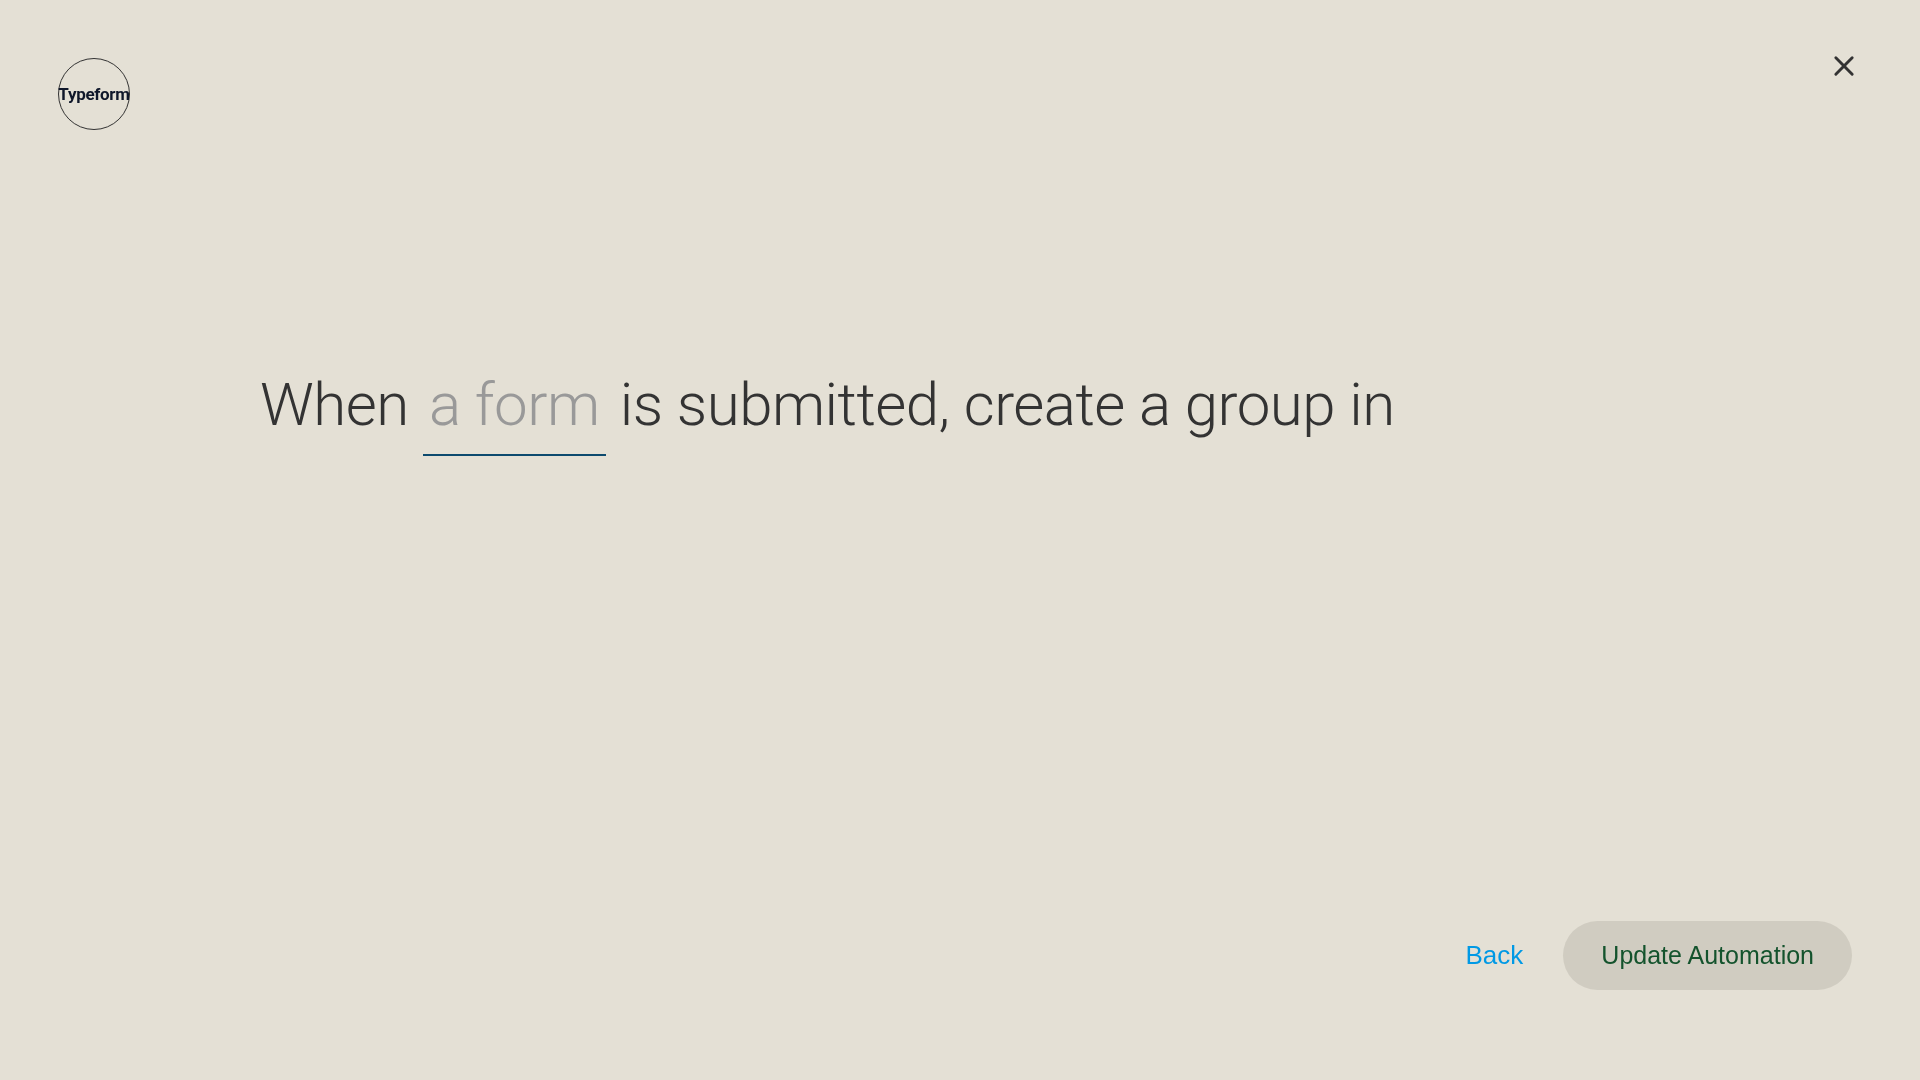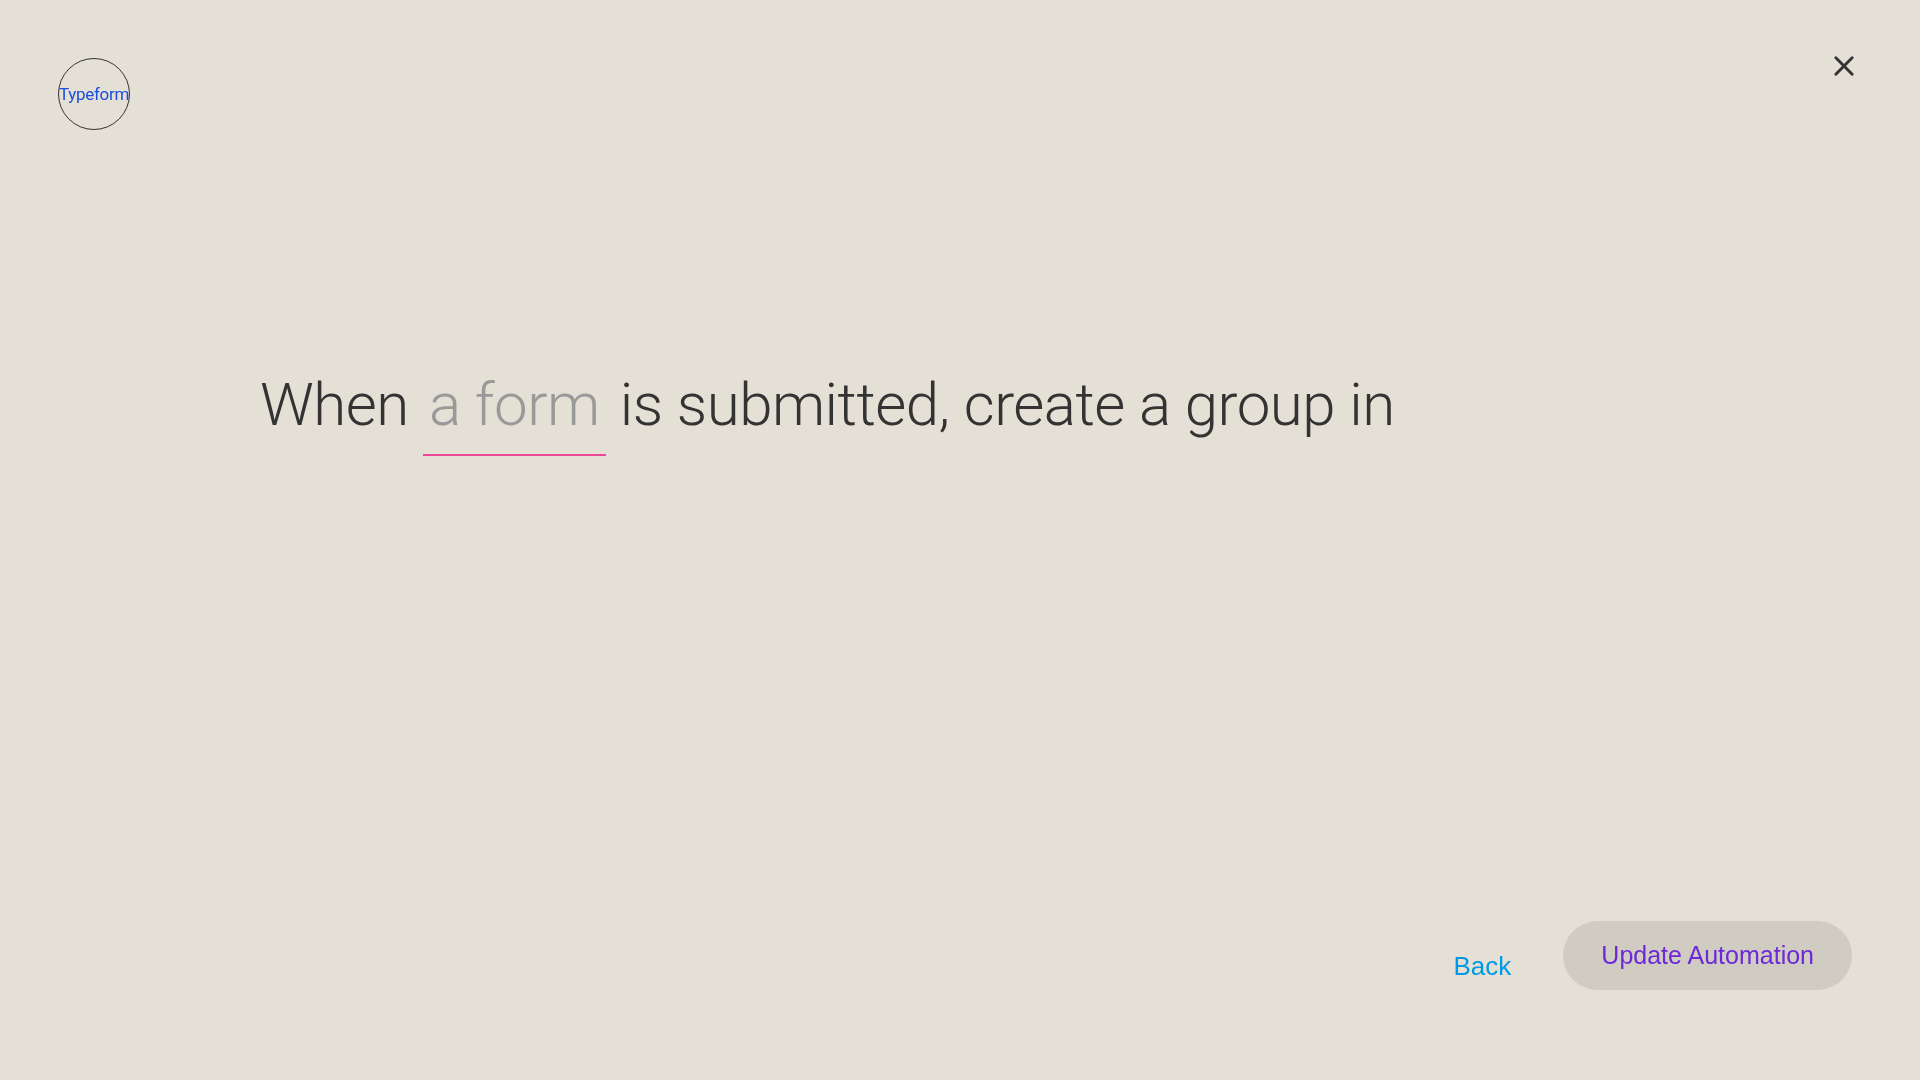--- a/index.html
+++ b/index.html
@@ -32,22 +32,22 @@
       border: 1.5px solid #333;
       border-radius: 50%;
       display: flex;
       align-items: center;
       justify-content: center;
       position: relative;
     }
     
     .logo-text {
       font-size: 17px;
-      color: #1d4ed8;
-      font-weight: 400;
+      color: #0f172a;
+      font-weight: 700;
       letter-spacing: -0.3px;
     }
     
     .close-button {
       position: absolute;
       top: 48px;
       right: 58px;
       width: 36px;
       height: 36px;
       display: flex;
@@ -78,48 +78,48 @@
       letter-spacing: -0.5px;
     }
     
     .sentence-line {
       display: block;
       margin-bottom: 60px;
     }
     
     .underlined-placeholder {
       color: #999;
-      border-bottom: 2px solid #ec4899;
+      border-bottom: 2px solid #0c4a6e;
       padding: 0 6px 4px 6px;
       cursor: pointer;
       display: inline-block;
     }
     
     .footer-buttons {
       position: absolute;
       bottom: 90px;
       right: 68px;
       display: flex;
-      align-items: flex-end;
-      gap: 36px;
+      align-items: center;
+      gap: 24px;
     }
     
     .back-button {
       color: #0099e5;
       font-size: 26px;
       font-weight: 400;
       background: transparent;
       border: none;
       cursor: pointer;
       padding: 8px 16px;
     }
     
     .update-button {
       background: #d0ccc1;
-      color: #6d28d9;
+      color: #14532d;
       font-size: 25px;
       font-weight: 400;
       border: none;
       border-radius: 36px;
       padding: 20px 38px;
       cursor: not-allowed;
     }
   </style>
 </head>
 <body>

